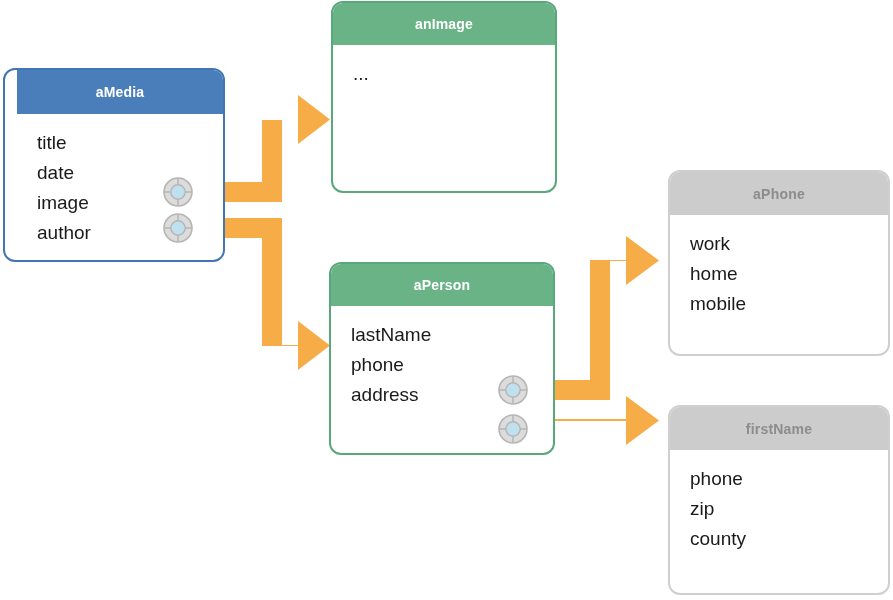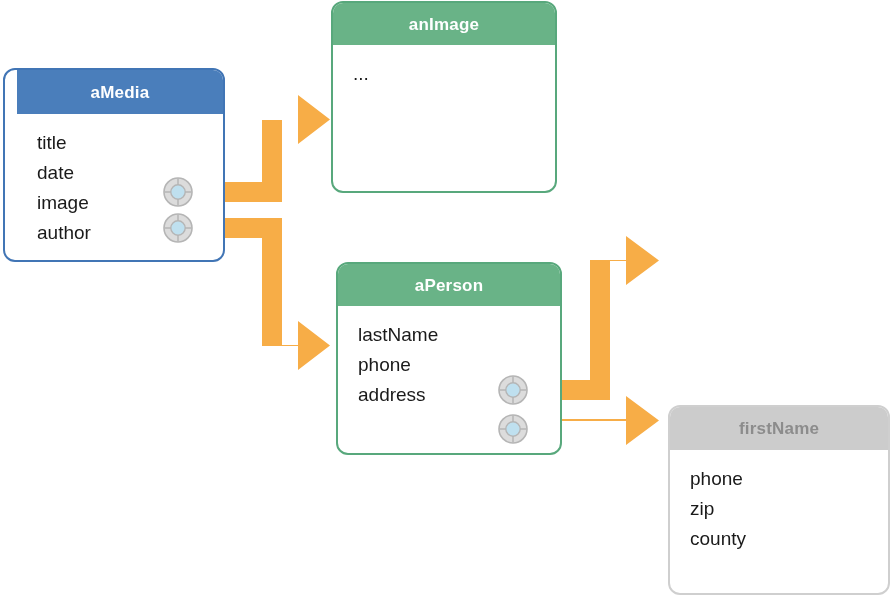--- a/index.html
+++ b/index.html
@@ -35,21 +35,21 @@
     box-sizing: border-box;
     border-radius: 12px;
     background: #ffffff;
     overflow: hidden;
   }
   .node .hdr {
     box-sizing: border-box;
     width: 100%;
     text-align: center;
     font-weight: bold;
-    font-size: 17px;
+    font-size: 14px;
     letter-spacing: 0.2px;
     line-height: 1;
     display: flex;
     align-items: center;
     justify-content: center;
   }
   .node .body {
     box-sizing: border-box;
     padding: 14px 0 0 20px;
   }
@@ -111,29 +111,37 @@
     </div>
   </div>
 
   <div class="node green" style="left:331px; top:1px; width:226px; height:192px;">
     <div class="hdr" style="height:42px;">anImage</div>
     <div class="body">
       <div class="attr">...</div>
     </div>
   </div>
 
-  <div class="node green" style="left:336px; top:262px; width:226px; height:193px;">
+  <div class="node green" style="left:329px; top:262px; width:226px; height:193px;">
     <div class="hdr" style="height:42px;">aPerson</div>
     <div class="body">
       <div class="attr">lastName</div>
       <div class="attr">phone</div>
       <div class="attr">address</div>
     </div>
   </div>
 
+  <div class="node grey" style="left:668px; top:170px; width:222px; height:186px;">
+    <div class="hdr" style="height:43px;">aPhone</div>
+    <div class="body">
+      <div class="attr">work</div>
+      <div class="attr">home</div>
+      <div class="attr">mobile</div>
+    </div>
+  </div>
 
   <div class="node grey" style="left:668px; top:405px; width:222px; height:190px;">
     <div class="hdr" style="height:43px;">firstName</div>
     <div class="body">
       <div class="attr">phone</div>
       <div class="attr">zip</div>
       <div class="attr">county</div>
     </div>
   </div>
 

